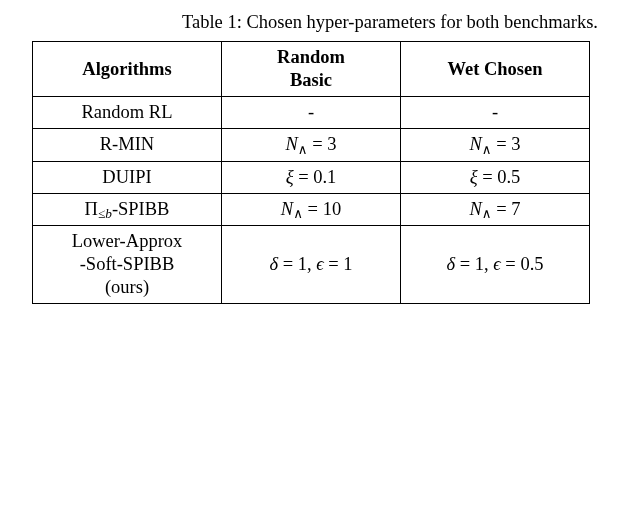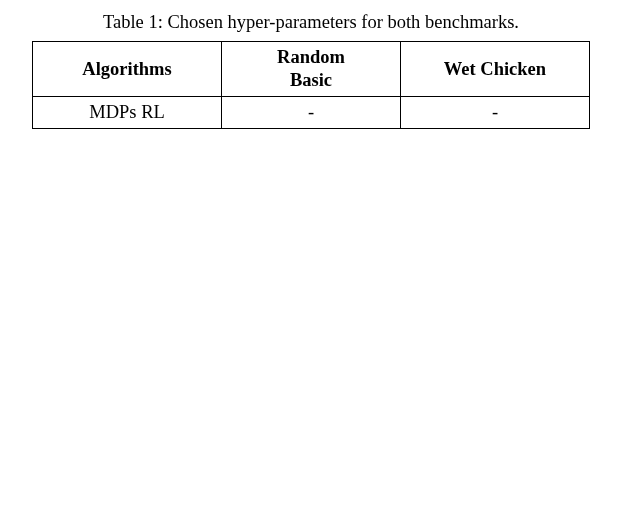--- a/index.html
+++ b/index.html
@@ -4,21 +4,21 @@
   <style>
     body {
       font-family: "Times New Roman", Times, serif;
       font-size: 18px;
       margin: 0;
       padding: 12px 24px;
       color: #000;
       background: #fff;
     }
     .caption {
-      text-align: center;
+      text-align: right;
       margin-bottom: 4px;
       font-size: 18.5px;
     }
     table {
       border-collapse: collapse;
       margin: 8px auto;
     }
     th, td {
       border: 1.5px solid #000;
       padding: 4px 14px;
@@ -48,23 +48,43 @@
 <div class="caption">Table 1: Chosen hyper-parameters for both benchmarks.</div>
 
 <table>
   <thead>
     <tr>
       <th class="algcol">Algorithms</th>
       <th class="mdpcol">
         <span>Random</span><br>
         <span>Basic</span>
       </th>
-      <th class="wccol">Wet Chicken</th>
+      <th class="wccol">Wet Chosen</th>
     </tr>
   </thead>
   <tbody id="tbody">
   <tr>
-        <td>MDPs RL</td>
+        <td>Random RL</td>
         <td>-</td>
         <td>-</td>
+      </tr>
+      <tr>
+        <td>R-MIN</td>
+        <td><span class="mi">N</span><span class="sub">∧</span> = 3</td>
+        <td><span class="mi">N</span><span class="sub">∧</span> = 3</td>
+      </tr>
+      <tr>
+        <td>DUIPI</td>
+        <td><span class="mi">ξ</span> = 0.1</td>
+        <td><span class="mi">ξ</span> = 0.5</td>
+      </tr>
+      <tr>
+        <td>Π<span class="sub">≤<span class="mi">b</span></span>-SPIBB</td>
+        <td><span class="mi">N</span><span class="sub">∧</span> = 10</td>
+        <td><span class="mi">N</span><span class="sub">∧</span> = 7</td>
+      </tr>
+      <tr>
+        <td>Lower-Approx<br>-Soft-SPIBB<br>(ours)</td>
+        <td><span class="mi">δ</span> = 1, <span class="mi">ϵ</span> = 1</td>
+        <td><span class="mi">δ</span> = 1, <span class="mi">ϵ</span> = 0.5</td>
       </tr>
     </tbody>
 </table>
 
 </body></html>

